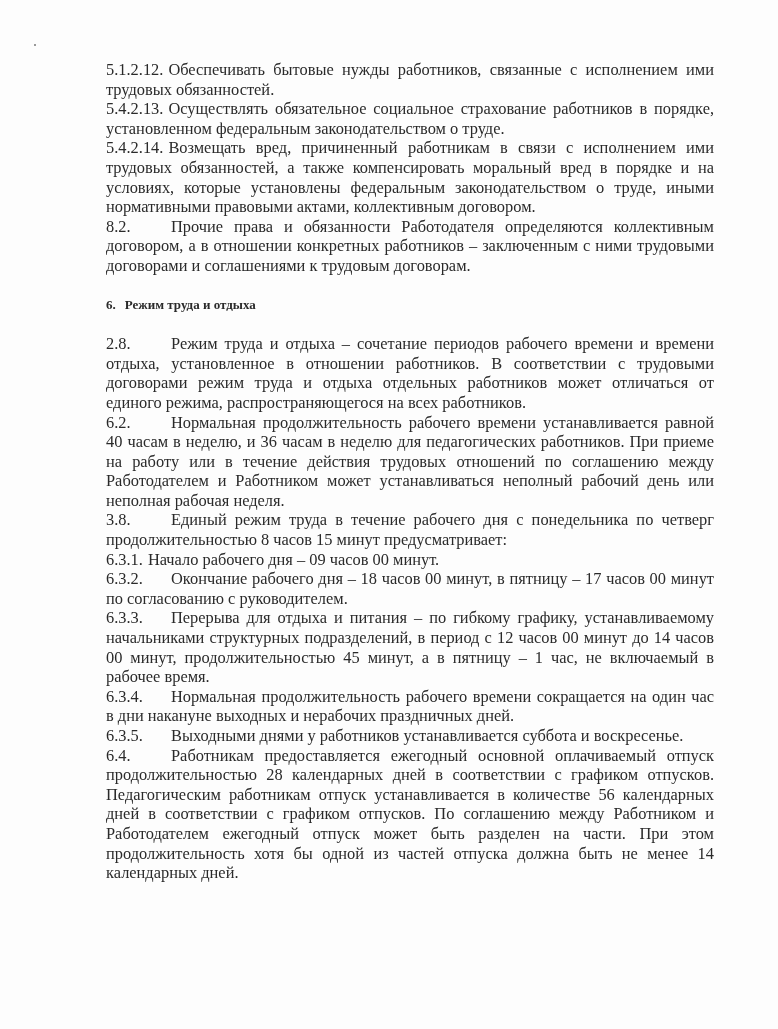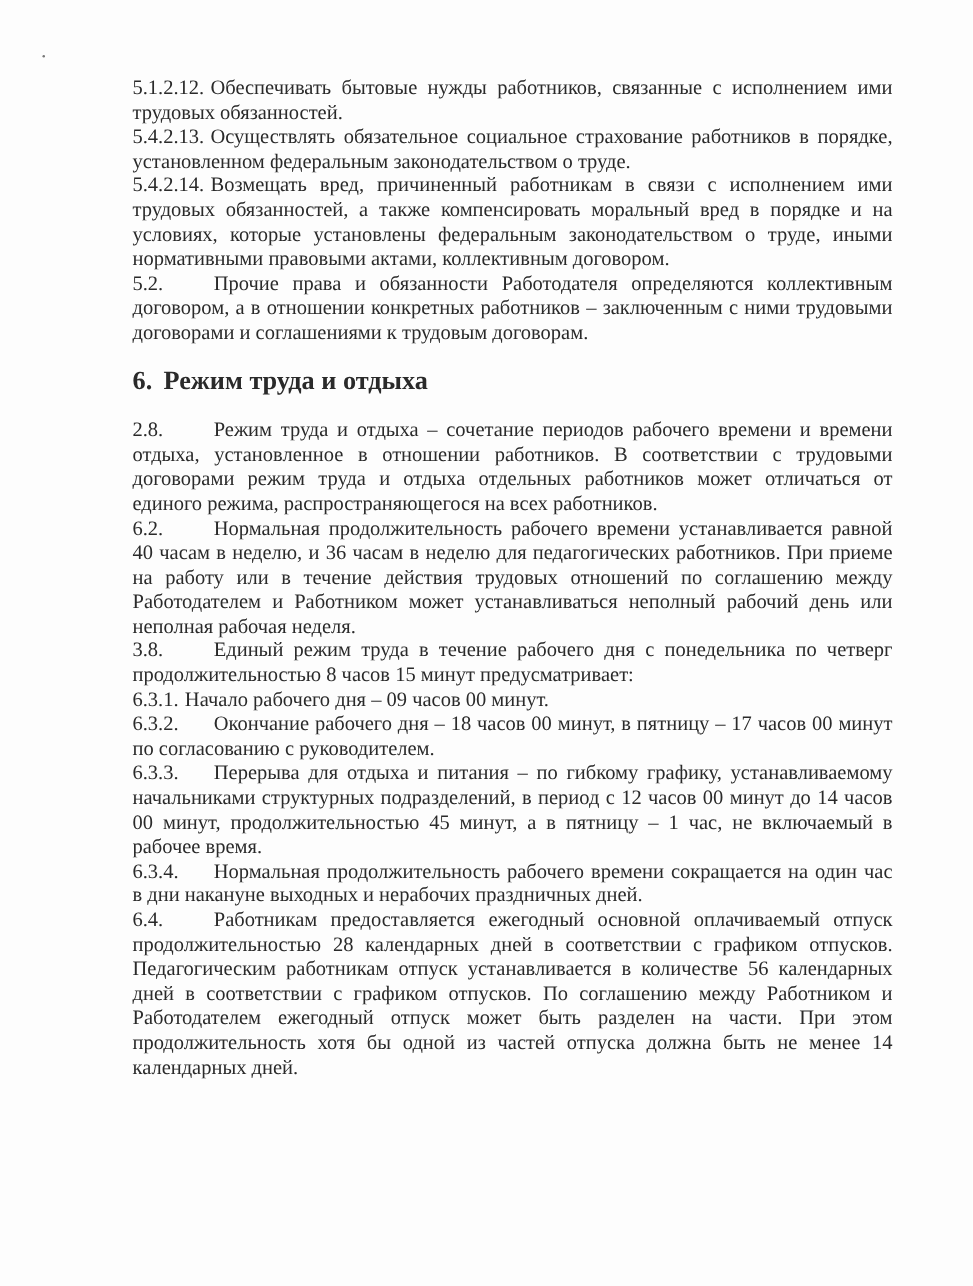--- a/index.html
+++ b/index.html
@@ -11,43 +11,44 @@
   .content {
     position: absolute; left: 106px; top: 60px; width: 608px;
     font-family: "Liberation Serif", serif;
     font-size: 16.4px; line-height: 19.6px; color: #2a2a2a;
   }
   .para { text-align: justify; margin: 0; }
   .para .num { display: inline-block; }
   .para.indent-num .num { width: 65px; }
   .para.sub .num { width: auto; margin-right: 5px; }
   .heading {
-    font-weight: bold; margin: 19px 0 20px 0; font-size: 21px;
+    font-weight: bold; margin: 19px 0 20px 0; font-size: 13px;
   }
   .heading .hnum { margin-right: 9px; }
 </style>
 </head>
 <body>
 
 <div class="page">
   <div class="speck"></div>
   <div class="content">
     <div id="top-list">
         <p class="para sub"><span class="num">5.1.2.12.</span><span>Обеспечивать бытовые нужды работников, связанные с исполнением ими трудовых обязанностей.</span></p>
         <p class="para sub"><span class="num">5.4.2.13.</span><span>Осуществлять обязательное социальное страхование работников в порядке, установленном федеральным законодательством о труде.</span></p>
         <p class="para sub"><span class="num">5.4.2.14.</span><span>Возмещать вред, причиненный работникам в связи с исполнением ими трудовых обязанностей, а также компенсировать моральный вред в порядке и на условиях, которые установлены федеральным законодательством о труде, иными нормативными правовыми актами, коллективным договором.</span></p>
-        <p class="para indent-num"><span class="num">5.2.</span><span>Прочие права и обязанности Работодателя определяются коллективным договором, а в отношении конкретных работников – заключенным с ними трудовыми договорами и соглашениями к трудовым договорам.</span></p>
+        <p class="para indent-num"><span class="num">8.2.</span><span>Прочие права и обязанности Работодателя определяются коллективным договором, а в отношении конкретных работников – заключенным с ними трудовыми договорами и соглашениями к трудовым договорам.</span></p>
       </div>
     <div class="heading">
       <span class="hnum">6.</span><span>Режим труда и отдыха</span>
     </div>
     <div id="section-list">
         <p class="para indent-num"><span class="num">2.8.</span><span>Режим труда и отдыха – сочетание периодов рабочего времени и времени отдыха, установленное в отношении работников. В соответствии с трудовыми договорами режим труда и отдыха отдельных работников может отличаться от единого режима, распространяющегося на всех работников.</span></p>
         <p class="para indent-num"><span class="num">6.2.</span><span>Нормальная продолжительность рабочего времени устанавливается равной 40 часам в неделю, и 36 часам в неделю для педагогических работников. При приеме на работу или в течение действия трудовых отношений по соглашению между Работодателем и Работником может устанавливаться неполный рабочий день или неполная рабочая неделя.</span></p>
         <p class="para indent-num"><span class="num">3.8.</span><span>Единый режим труда в течение рабочего дня с понедельника по четверг продолжительностью 8 часов 15 минут предусматривает:</span></p>
         <p class="para sub"><span class="num">6.3.1.</span><span>Начало рабочего дня – 09 часов 00 минут.</span></p>
         <p class="para indent-num"><span class="num">6.3.2.</span><span>Окончание рабочего дня – 18 часов 00 минут, в пятницу – 17 часов 00 минут по согласованию с руководителем.</span></p>
         <p class="para indent-num"><span class="num">6.3.3.</span><span>Перерыва для отдыха и питания – по гибкому графику, устанавливаемому начальниками структурных подразделений, в период с 12 часов 00 минут до 14 часов 00 минут, продолжительностью 45 минут, а в пятницу – 1 час, не включаемый в рабочее время.</span></p>
         <p class="para indent-num"><span class="num">6.3.4.</span><span>Нормальная продолжительность рабочего времени сокращается на один час в дни накануне выходных и нерабочих праздничных дней.</span></p>
+        <p class="para indent-num"><span class="num">6.3.5.</span><span>Выходными днями у работников устанавливается суббота и воскресенье.</span></p>
         <p class="para indent-num"><span class="num">6.4.</span><span>Работникам предоставляется ежегодный основной оплачиваемый отпуск продолжительностью 28 календарных дней в соответствии с графиком отпусков. Педагогическим работникам отпуск устанавливается в количестве 56 календарных дней в соответствии с графиком отпусков. По соглашению между Работником и Работодателем ежегодный отпуск может быть разделен на части. При этом продолжительность хотя бы одной из частей отпуска должна быть не менее 14 календарных дней.</span></p>
       </div>
   </div>
 </div>
 
 </body></html>

